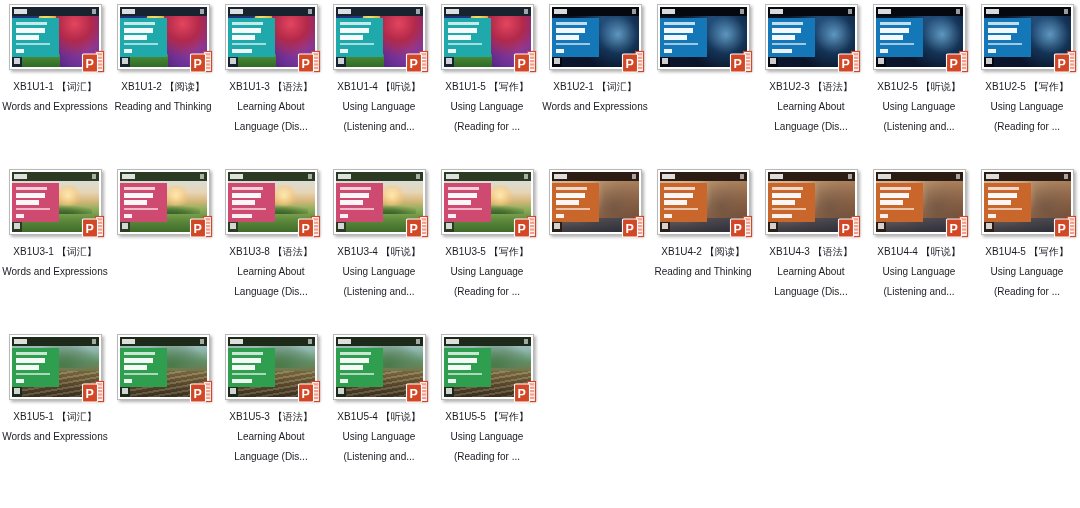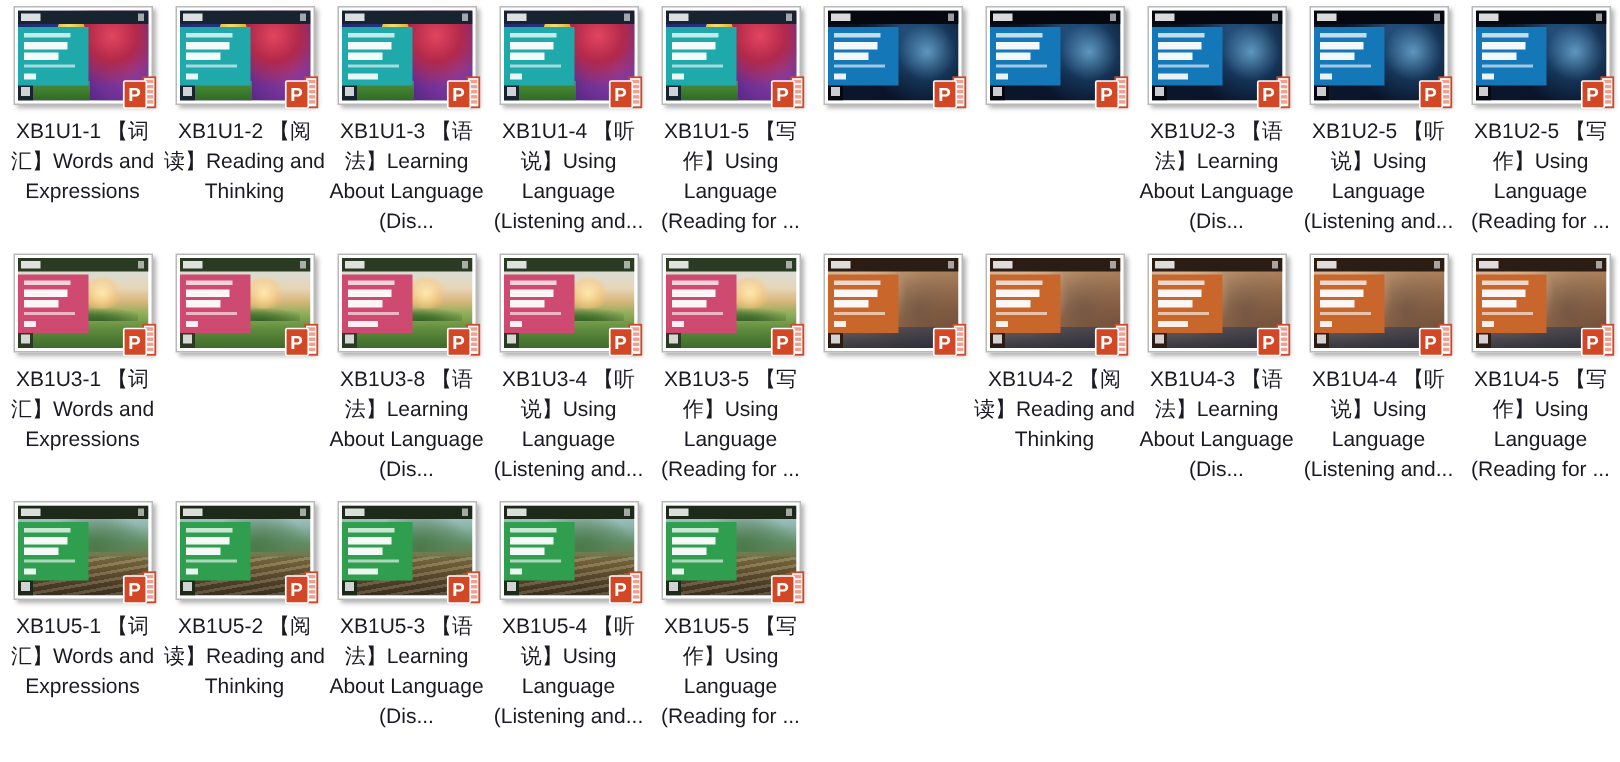--- a/index.html
+++ b/index.html
@@ -140,21 +140,21 @@
     right: -4px;
     bottom: -4px;
     width: 26px;
     height: 26px;
   }
   .ppt-badge svg { display: block; }
 
   
   .label {
     margin-top: 5px;
-    font-size: 14px;
+    font-size: 10px;
     line-height: 20px;
     color: #1a1a22;
     word-wrap: break-word;
     overflow-wrap: break-word;
     letter-spacing: 0;
   }
 
   
 
   
@@ -473,20 +473,21 @@
   <rect x="16.8" y="3.2" width="5.4" height="2.3" fill="#f0a090"></rect>
   <rect x="16.8" y="6.6" width="5.4" height="2.3" fill="#f0a090"></rect>
   <rect x="16.8" y="10.0" width="5.4" height="2.3" fill="#f0a090"></rect>
   <rect x="16.8" y="13.4" width="5.4" height="2.3" fill="#f0a090"></rect>
   <rect x="16.8" y="16.8" width="5.4" height="2.3" fill="#f0a090"></rect>
   <rect x="2.5" y="4.0" width="15" height="18" rx="1" fill="#d24726" stroke="#ffffff" stroke-width="1.1"></rect>
   <text x="9.6" y="17.6" font-family="'Liberation Sans',sans-serif" font-size="12.5" font-weight="bold" fill="#ffffff" text-anchor="middle">P</text>
 </svg>
         </span>
     </div>
+    <div class="label">XB1U2-1 【词汇】Words and Expressions</div>
   </div>
     <div class="file-item" style="left: 649px; top: 4px;">
     <div class="thumb-wrap">
       <div class="sheet u2">
         <div class="slide">
           <div class="photo">
             
           </div>
           <div class="topbar">
             <span class="logo"></span>
@@ -1068,21 +1069,20 @@
   <rect x="16.8" y="3.2" width="5.4" height="2.3" fill="#f0a090"></rect>
   <rect x="16.8" y="6.6" width="5.4" height="2.3" fill="#f0a090"></rect>
   <rect x="16.8" y="10.0" width="5.4" height="2.3" fill="#f0a090"></rect>
   <rect x="16.8" y="13.4" width="5.4" height="2.3" fill="#f0a090"></rect>
   <rect x="16.8" y="16.8" width="5.4" height="2.3" fill="#f0a090"></rect>
   <rect x="2.5" y="4.0" width="15" height="18" rx="1" fill="#d24726" stroke="#ffffff" stroke-width="1.1"></rect>
   <text x="9.6" y="17.6" font-family="'Liberation Sans',sans-serif" font-size="12.5" font-weight="bold" fill="#ffffff" text-anchor="middle">P</text>
 </svg>
         </span>
     </div>
-    <div class="label">XB1U5-2 【阅读】Reading and Thinking</div>
   </div>
     <div class="file-item" style="left: 217px; top: 334px;">
     <div class="thumb-wrap">
       <div class="sheet u5">
         <div class="slide">
           <div class="photo">
             <div class="hill"></div>
               <div class="terrace"></div>
           </div>
           <div class="topbar">

